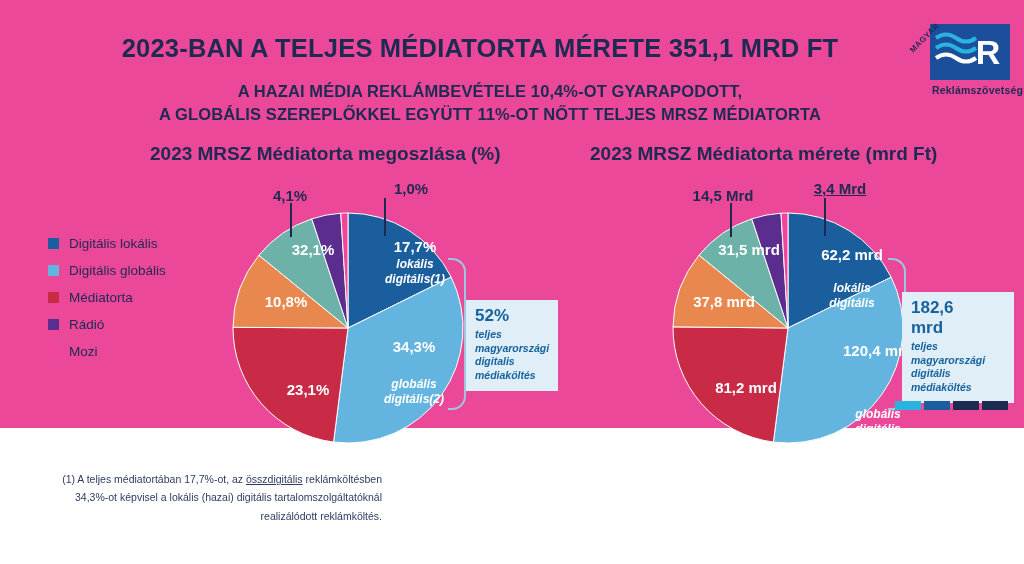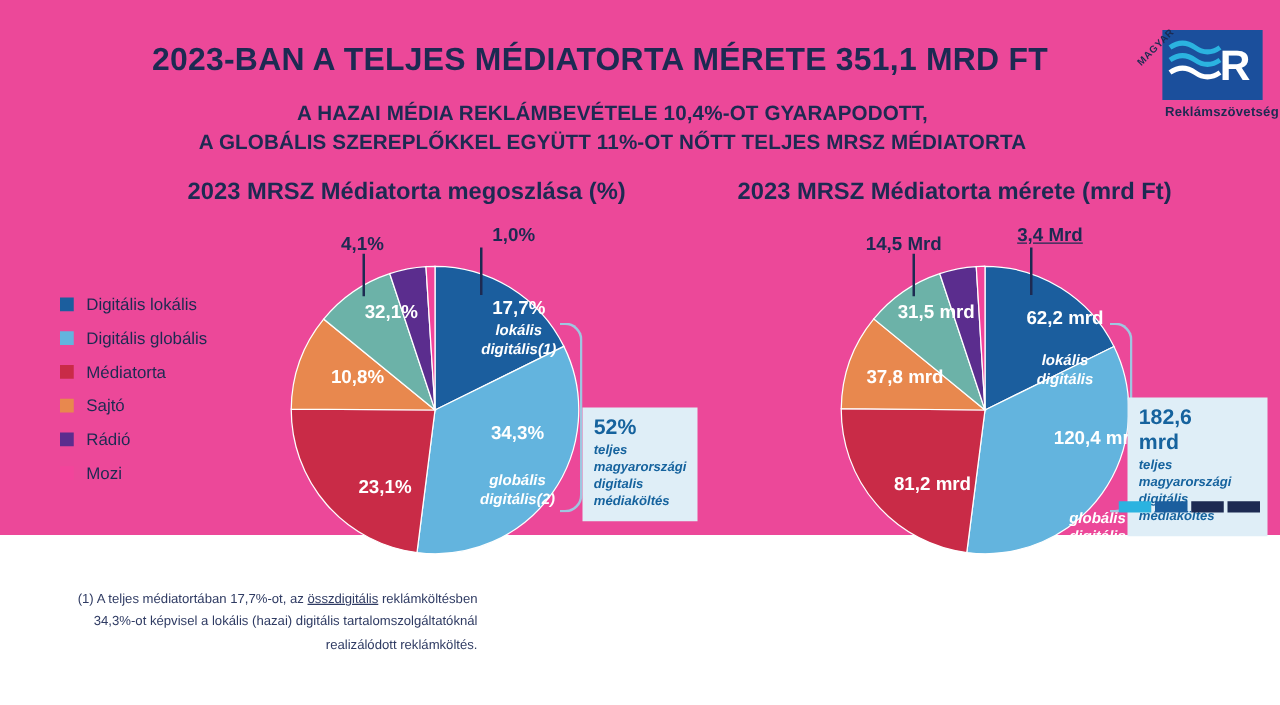--- a/index.html
+++ b/index.html
@@ -127,21 +127,20 @@
     background: #1d2a52;
   }
 
   
   .callout {
     position: absolute;
     background: #dfeef7;
     padding: 6px 24px 8px 9px;
     color: #16639e;
     text-align: left;
-    margin-top: 26px;
   }
   .callout .big {
     font-size: 17px;
     font-weight: bold;
     display: block;
     margin-bottom: 2px;
   }
   .callout .small {
     font-size: 10.5px;
     font-style: italic;
@@ -209,24 +208,20 @@
       <span class="legend-swatch" style="background:#1b5e9e"></span>
       <span class="legend-label">Digitális lokális</span>
     </div>
     <div class="legend-item">
       <span class="legend-swatch" style="background:#63b4de"></span>
       <span class="legend-label">Digitális globális</span>
     </div>
     <div class="legend-item">
       <span class="legend-swatch" style="background:#c92b47"></span>
       <span class="legend-label">Médiatorta</span>
-    </div>
-    <div class="legend-item">
-      <span class="legend-swatch" style="background:#e8884e"></span>
-      <span class="legend-label">Sajtó</span>
     </div>
     <div class="legend-item">
       <span class="legend-swatch" style="background:#5b2d8e"></span>
       <span class="legend-label">Rádió</span>
     </div>
     <div class="legend-item">
       <span class="legend-swatch" style="background:#f2449b"></span>
       <span class="legend-label">Mozi</span>
     </div>
   </div>

